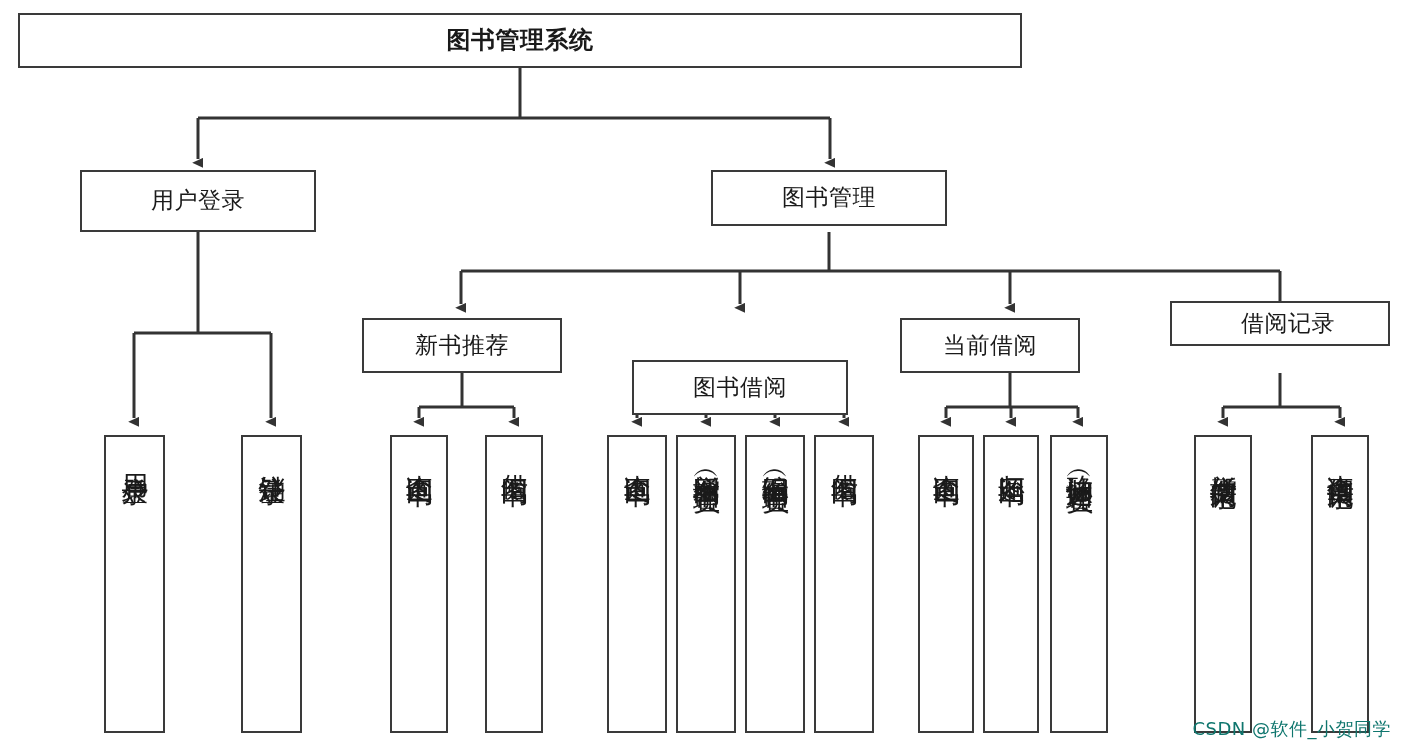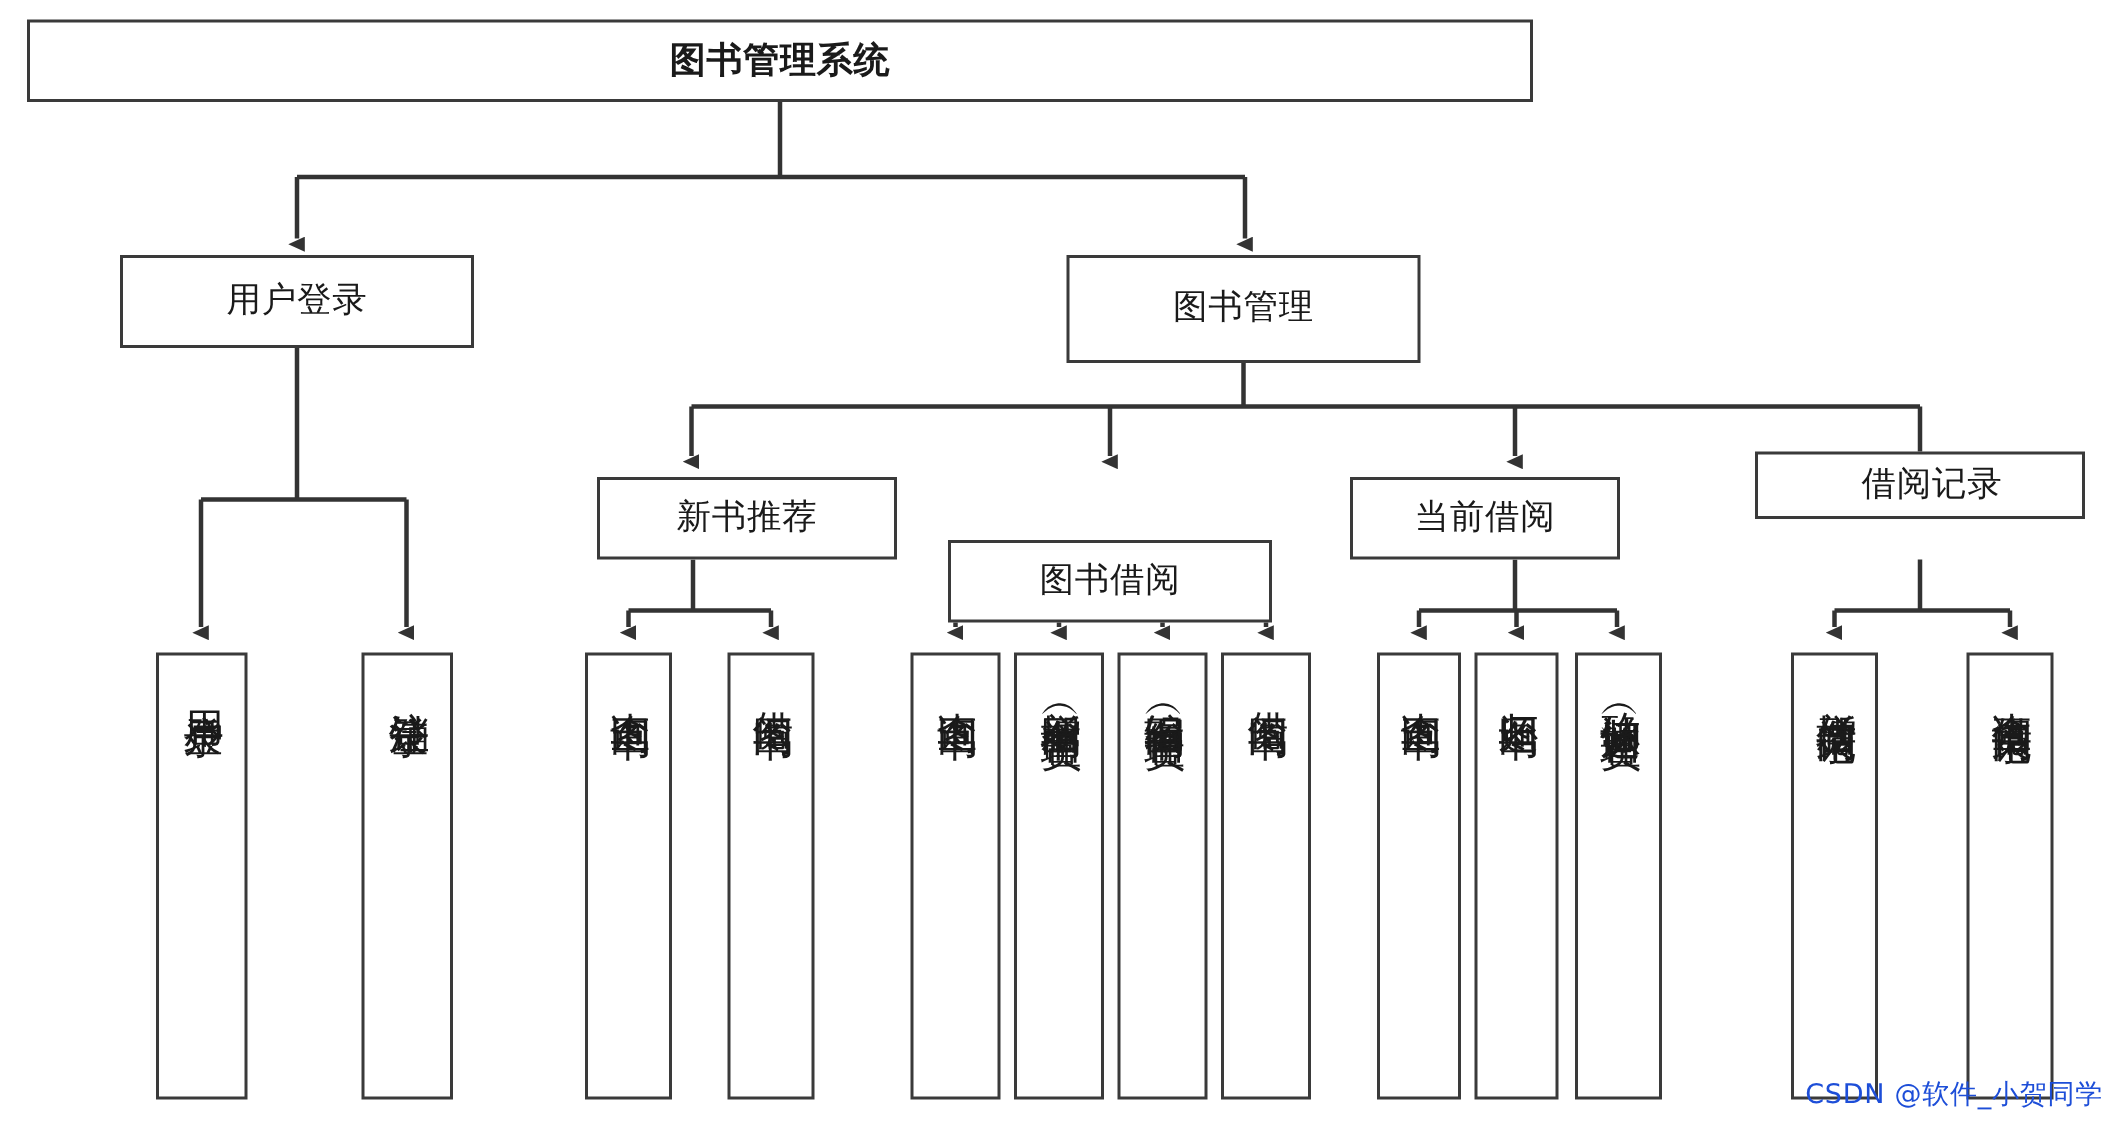--- a/index.html
+++ b/index.html
@@ -50,24 +50,24 @@
     writing-mode: vertical-rl;
     text-orientation: upright;
     font-size: 27px;
     line-height: 1.14;
     letter-spacing: 2px;
     white-space: nowrap;
   }
   .node-root .node-h { font-size: 24px; font-weight: bold; }
   #watermark {
     position: absolute;
-    right: 3px;
+    right: 14px;
     bottom: 6px;
     font-size: 18px;
-    color: #1d4ed8;
+    color: #0f766e;
     letter-spacing: 0.5px;
     white-space: nowrap;
     pointer-events: none;
   }
 </style>
 </head>
 <body>
 
 <div id="canvas">
 
@@ -124,25 +124,25 @@
   </svg>
 
   <div class="node node-root" style="left:18px; top:13px; width:1004px; height:55px;">
     <span class="node-h">图书管理系统</span>
   </div>
 
   <div class="node" style="left:80px; top:170px; width:236px; height:62px;">
     <span class="node-h">用户登录</span>
   </div>
 
-  <div class="node" style="left:711px; top:170px; width:236px; height:72px;">
+  <div class="node" style="left:711px; top:170px; width:236px; height:56px;">
     <span class="node-h">图书管理</span>
   </div>
 
-  <div class="node" style="left:362px; top:318px; width:200px; height:55px;margin-left:36px;">
+  <div class="node" style="left:362px; top:318px; width:200px; height:55px;">
     <span class="node-h">新书推荐</span>
   </div>
 
   <div class="node" style="left:632px; top:318px; width:216px; height:55px;margin-top:42px;">
     <span class="node-h">图书借阅</span>
   </div>
 
   <div class="node" style="left:900px; top:318px; width:180px; height:55px;">
     <span class="node-h">当前借阅</span>
   </div>

